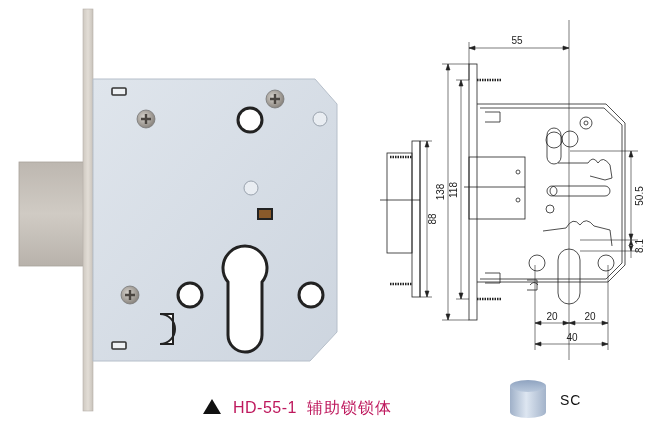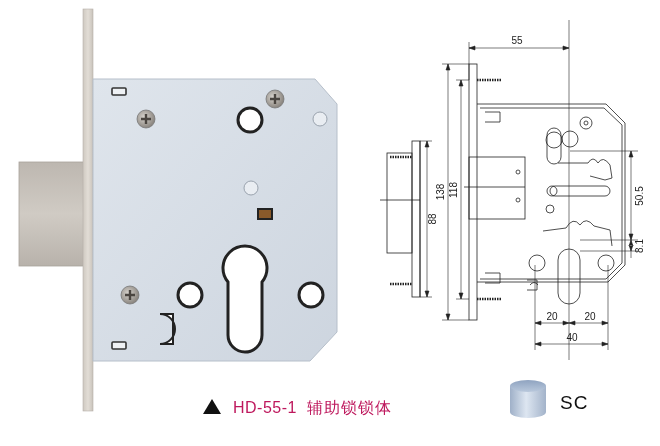--- a/index.html
+++ b/index.html
@@ -4,21 +4,21 @@
 <style>
   html, body { margin:0; padding:0; background:#ffffff; }
   body { width:660px; height:446px; position:relative; overflow:hidden; font-family:"Liberation Sans", sans-serif; }
   .abs { position:absolute; }
   #photo { left:0; top:0; width:370px; height:420px; }
   #drawing { left:380px; top:20px; width:280px; height:340px; }
   .caption { left:203px; top:398px; font-size:16px; color:#be185d; white-space:nowrap; letter-spacing:0.5px; }
   .caption .tri { display:inline-block; width:0; height:0; border-left:9px solid transparent; border-right:9px solid transparent; border-bottom:15px solid #111; margin-right:12px; vertical-align:-1px; }
   .caption .cn { margin-left:10px; letter-spacing:1px; }
   .swatch { left:508px; top:378px; width:40px; height:42px; }
-  .sc-label { left:560px; top:392px; font-size:19px; color:#111; letter-spacing:1px; }
+  .sc-label { left:560px; top:392px; font-size:14px; color:#111; letter-spacing:1px; }
   .dim { font-family:"Liberation Sans", sans-serif; font-size:10px; fill:#222; }
 </style>
 </head>
 <body>
 
 <svg id="photo" class="abs" viewBox="0 0 370 420">
   <defs>
     <linearGradient id="caseGrad" x1="0" y1="0" x2="1" y2="1">
       <stop offset="0" stop-color="#dfe5ec"></stop>
       <stop offset="1" stop-color="#cdd5df"></stop>

